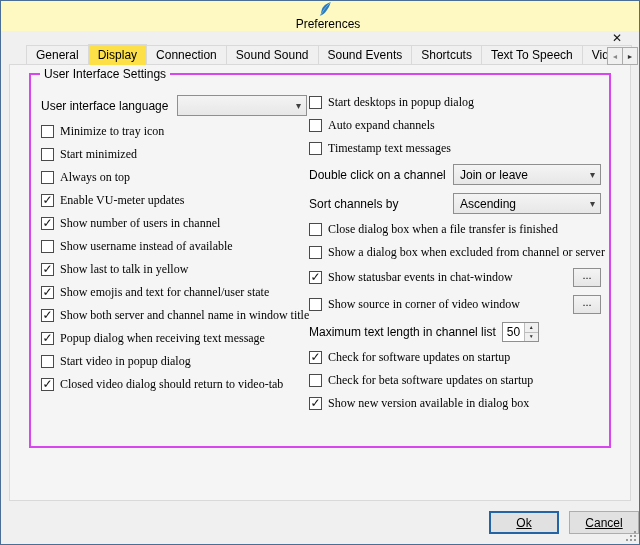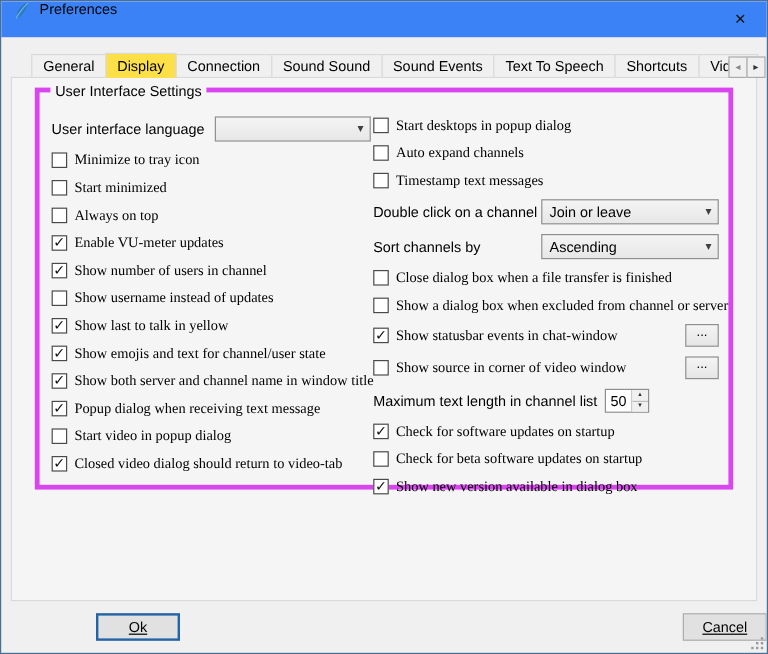--- a/index.html
+++ b/index.html
@@ -1,40 +1,40 @@
 <!DOCTYPE html>
 <html><head>
 <meta charset="utf-8">
 <style>
   html,body{margin:0;padding:0;background:#cfcfcf;}
   body{font-family:"Liberation Sans",sans-serif;font-size:12px;color:#000;}
   .window{position:relative;width:640px;height:545px;box-sizing:border-box;
     background:#f0f0f0;border:1px solid #4a6e96;overflow:hidden;}
   
-  .titlebar{height:30px;background:#3b82f6;display:flex;align-items:flex-start;padding-left:9px;}
+  .titlebar{height:30px;background:#fef9c3;display:flex;align-items:center;padding-left:9px;flex-direction:column;}
   .app-icon{width:16px;height:16px;flex:none;display:flex;}
   .title{margin-left:7px;font-size:12px;}
   .close{margin-left:auto;width:44px;height:100%;display:flex;align-items:center;justify-content:center;
     font-size:12px;color:#111;cursor:default;}
   
   .tabbar{position:relative;height:22px;margin-top:12px;display:flex;align-items:flex-end;z-index:4;}
   .tabs-row{display:flex;align-items:flex-end;padding-left:25px;overflow:hidden;width:100%;}
   .tab{height:20px;box-sizing:border-box;display:flex;align-items:center;white-space:nowrap;
     padding:0 9px;background:#f0f0f0;border:1px solid #d9d9d9;margin-right:-1px;color:#000;}
   .tab.active{height:22px;background:#fde047;border-bottom:1px solid #f5f5f5;margin-bottom:-1px;
     position:relative;z-index:6;}
   .tab-scroll{position:absolute;right:1px;bottom:0;display:flex;z-index:7;}
   .ts-btn{width:16px;height:18px;box-sizing:border-box;background:#f0f0f0;border:1px solid #ababab;
     display:flex;align-items:center;justify-content:center;font-size:7px;color:#333;margin-left:-1px;}
   .ts-btn.left{color:#8a8a8a;}
   
   .page{position:relative;margin:-1px 8px 0 8px;height:437px;box-sizing:border-box;
     border:1px solid #d9d9d9;background:#f5f5f5;z-index:3;}
-  .groupbox{position:relative;margin:8px 19px 0 19px;height:335px;box-sizing:border-box;
-    border:4px solid #d946ef;}
+  .groupbox{position:relative;margin:8px 19px 0 19px;height:375px;box-sizing:border-box;
+    border:2px solid #d946ef;}
   .legend{position:absolute;top:-8px;left:9px;background:#f5f5f5;padding:0 4px;font-size:12px;}
   .cols{display:flex;gap:2px;padding:20px 8px 0 10px;}
   .col{display:flex;flex-direction:column;}
   .col.left{width:266px;flex:none;}
   .col.right{flex:1;min-width:0;}
   
   .row{display:flex;align-items:center;min-height:15px;margin-bottom:8px;}
   .row-combo,.row-checkbox_more{justify-content:space-between;}
   .lbl{white-space:nowrap;}
   .cbwrap{display:flex;align-items:center;gap:6px;font-family:Liberation Serif, serif;}
@@ -52,21 +52,21 @@
     background:linear-gradient(#f4f4f4,#e6e6e6);font-family:inherit;font-size:11px;line-height:1;
     padding:0 0 5px 0;flex:none;}
   .spin{width:37px;height:20px;box-sizing:border-box;border:1px solid #8f8f8f;background:#fff;
     display:flex;margin-left:6px;flex:none;}
   .spin-val{flex:1;display:flex;align-items:center;padding-left:4px;}
   .spin-btns{width:13px;display:flex;flex-direction:column;border-left:1px solid #bdbdbd;}
   .spin-up,.spin-down{flex:1;display:flex;align-items:center;justify-content:center;
     font-size:5px;color:#333;background:#f0f0f0;line-height:1;}
   .spin-up{border-bottom:1px solid #bdbdbd;}
   
-  .btnbar{position:absolute;left:11px;right:0;bottom:10px;display:flex;justify-content:space-between;
+  .btnbar{position:absolute;left:11px;right:0;bottom:10px;display:flex;justify-content:flex-end;
     gap:10px;padding-left:68px;}
   .btn{height:23px;min-width:70px;box-sizing:border-box;background:#e1e1e1;border:1px solid #adadad;
     font-family:inherit;font-size:12px;display:flex;align-items:center;justify-content:center;padding:0 12px;}
   .btn.default{border:2px solid #2264a5;}
   .btn .u{text-decoration:underline;}
   .grip{position:absolute;right:3px;bottom:3px;width:2px;height:2px;background:#9a9a9a;
     box-shadow:0 -4px #9a9a9a,0 -8px #9a9a9a,-4px 0 #9a9a9a,-8px 0 #9a9a9a,-4px -4px #9a9a9a;}
 </style>
 </head>
 <body>
@@ -84,22 +84,22 @@
     <span class="close">✕</span>
   </div>
 
   <div class="tabbar">
     <div class="tabs-row">
         <div class="tab">General</div>
         <div class="tab active">Display</div>
         <div class="tab">Connection</div>
         <div class="tab">Sound Sound</div>
         <div class="tab">Sound Events</div>
+        <div class="tab">Shortcuts</div>
         <div class="tab">Text To Speech</div>
-        <div class="tab">Shortcuts</div>
         <div class="tab">Video</div>
       </div>
     <div class="tab-scroll">
       <span class="ts-btn left">◄</span>
       <span class="ts-btn">►</span>
     </div>
   </div>
 
   <div class="page">
     <div class="groupbox">
@@ -151,21 +151,21 @@
                   <span class="glyph">✓</span>
                 </span>
                 <span class="lbl">Show number of users in channel</span>
               </span>
             </div>
             <div class="row row-checkbox">
               <span class="cbwrap">
                 <span class="cb">
                   <span class="glyph">✓</span>
                 </span>
-                <span class="lbl">Show username instead of updates</span>
+                <span class="lbl">Show username instead of available</span>
               </span>
             </div>
             <div class="row row-checkbox">
               <span class="cbwrap">
                 <span class="cb checked">
                   <span class="glyph">✓</span>
                 </span>
                 <span class="lbl">Show last to talk in yellow</span>
               </span>
             </div>

